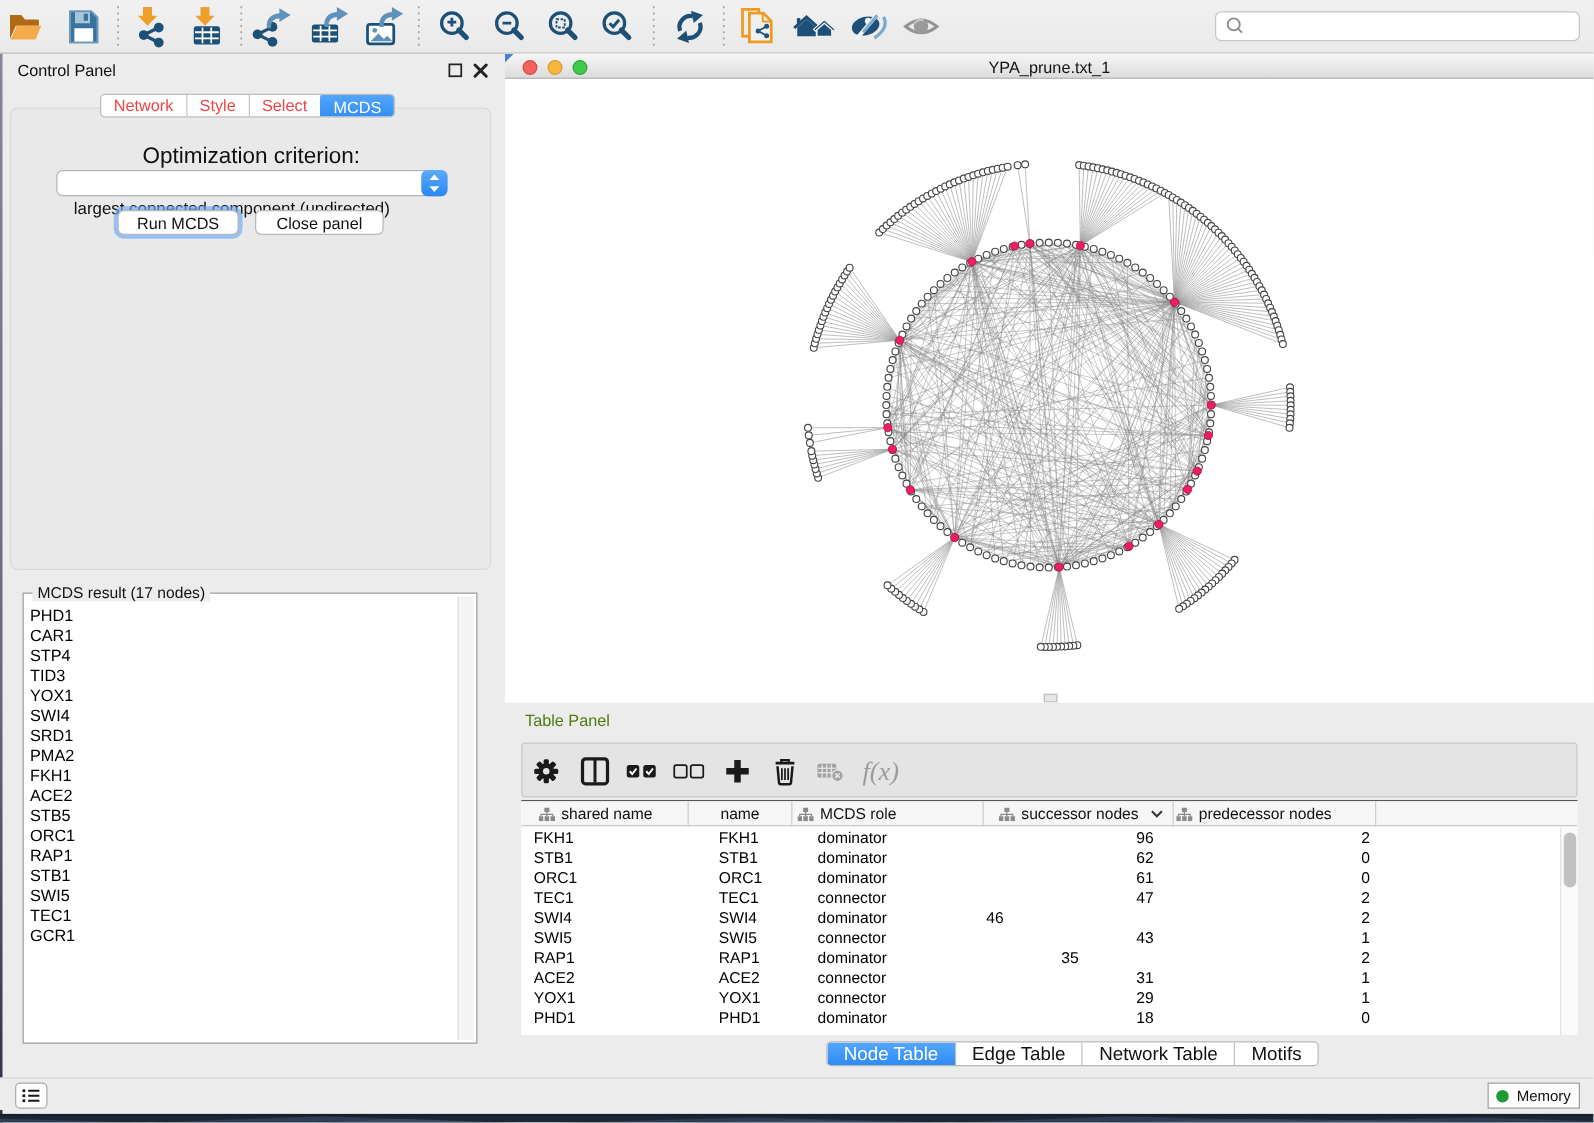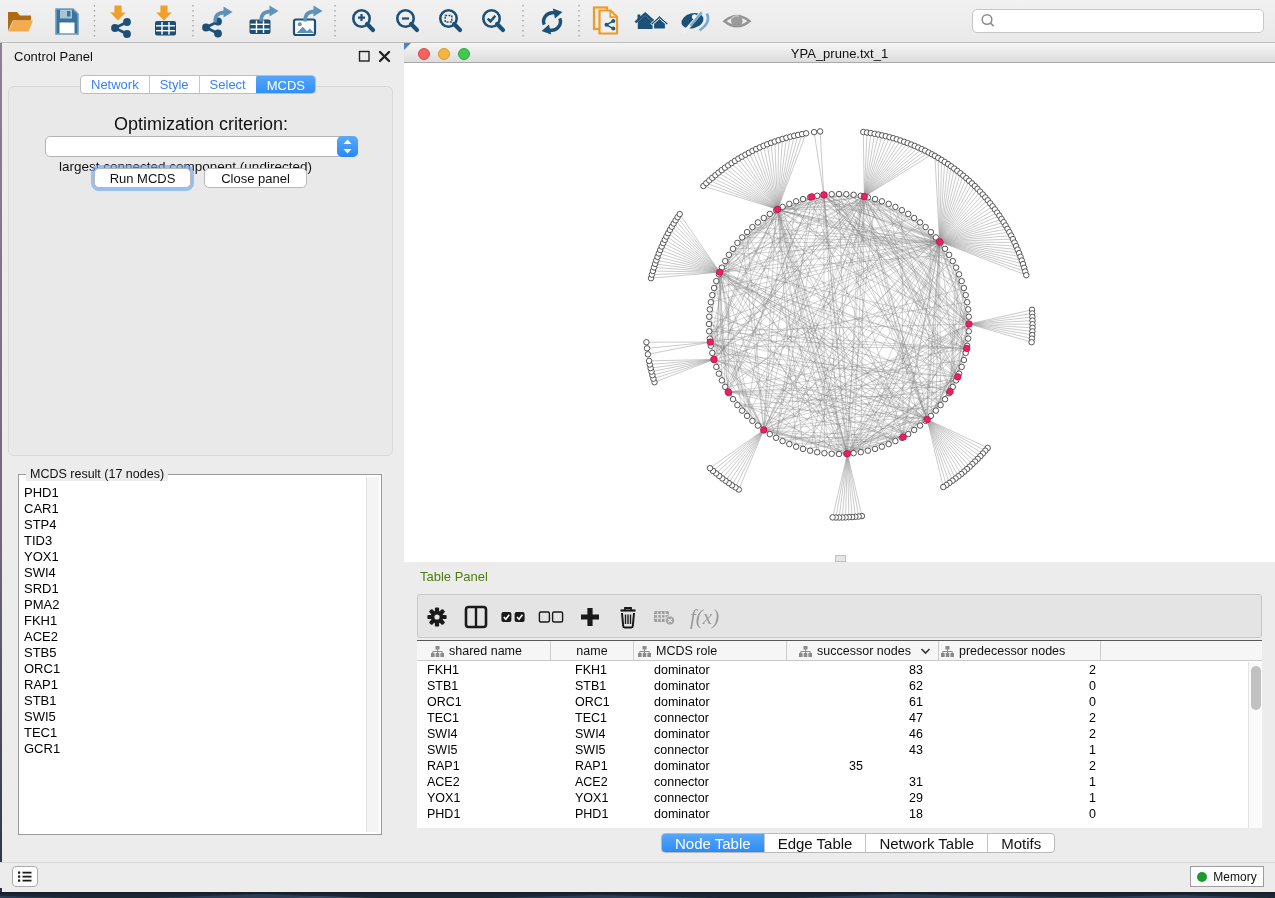--- a/index.html
+++ b/index.html
@@ -8,21 +8,21 @@
 #toolbar{left:0;top:0;width:1275px;height:43px;background:linear-gradient(#f1f1f1,#e9e9e9);
   border-bottom:1px solid #bdbdbd;}
 #wall-left{left:0;top:43px;width:2px;height:855px;background:linear-gradient(#8d8197,#6e6480 60%,#2a3146);}
 #wall-bot{left:0;top:888px;width:1275px;height:10px;overflow:hidden;}
 #search{left:972px;top:9px;width:292px;height:24px;background:#fff;border:1px solid #c6c6c6;
   border-radius:5px;}
 
 #cp-title{left:14px;top:49px;font-size:13px;color:#111;}
 #cp-tabs{left:80px;top:75px;height:19px;display:flex;border:1px solid #bdbdbd;border-radius:4px;
   background:#fff;overflow:hidden;}
-.tabseg{font-size:13px;color:#3b82f6;padding:0 10px;display:flex;align-items:center;border-right:1px solid #c6c6c6;height:100%;}
+.tabseg{font-size:13px;color:#ef4444;padding:0 10px;display:flex;align-items:center;border-right:1px solid #c6c6c6;height:100%;}
 .tabseg:last-child{border-right:none;}
 .tabseg.sel{background:linear-gradient(#55a7fb,#2e8af4);color:#fff;border-radius:4px;margin:-1px;height:21px;padding:0 11px;}
 #cp-inner{left:8px;top:86px;width:385px;height:370px;background:#e9e9e9;border:1px solid #d9d9d9;border-radius:6px;}
 #opt-label{left:0px;top:114px;width:402px;text-align:center;font-size:18px;color:#111;}
 #dropdown{left:45px;top:136px;width:313px;height:21px;background:#fff;border:1px solid #b5b5b5;border-radius:5px;}
 #dd-text{position:absolute;left:13px;top:2px;font-size:13.5px;color:#111;white-space:nowrap;margin-top:20px;}
 #dd-btn{position:absolute;right:-1px;top:-1px;width:21px;height:21px;border-radius:5px;
   background:linear-gradient(#5babfc,#2a87f4);}
 .btn{position:absolute;height:20px;background:#fff;border:1px solid #b8b8b8;border-radius:5px;
   font-size:13px;color:#111;display:flex;align-items:center;justify-content:center;}
@@ -1215,21 +1215,21 @@
               </g>
             </svg>
             <span>predecessor nodes</span>
           </div>
 <div class="hcell" style="left:684px;width:139px;border-right:none"></div>
 </div>
 <div class="row" style="left:0;top:21px;width:845px">
 <div class="cell" style="left:10px">FKH1</div>
 <div class="cell" style="left:158px">FKH1</div>
 <div class="cell" style="left:237px">dominator</div>
-<div class="cell" style="left:372px;width:134px;text-align:right">83</div>
+<div class="cell" style="left:372px;width:134px;text-align:right">96</div>
 <div class="cell" style="left:517px;width:162px;text-align:right">2</div>
 </div>
 <div class="row" style="left:0;top:37px;width:845px">
 <div class="cell" style="left:10px">STB1</div>
 <div class="cell" style="left:158px">STB1</div>
 <div class="cell" style="left:237px">dominator</div>
 <div class="cell" style="left:372px;width:134px;text-align:right">62</div>
 <div class="cell" style="left:517px;width:162px;text-align:right">0</div>
 </div>
 <div class="row" style="left:0;top:53px;width:845px">
@@ -1243,21 +1243,21 @@
 <div class="cell" style="left:10px">TEC1</div>
 <div class="cell" style="left:158px">TEC1</div>
 <div class="cell" style="left:237px">connector</div>
 <div class="cell" style="left:372px;width:134px;text-align:right">47</div>
 <div class="cell" style="left:517px;width:162px;text-align:right">2</div>
 </div>
 <div class="row" style="left:0;top:85px;width:845px">
 <div class="cell" style="left:10px">SWI4</div>
 <div class="cell" style="left:158px">SWI4</div>
 <div class="cell" style="left:237px">dominator</div>
-<div class="cell" style="left:372px;width:134px;text-align:right">46</div>
+<div class="cell" style="left:372px;width:134px;">46</div>
 <div class="cell" style="left:517px;width:162px;text-align:right">2</div>
 </div>
 <div class="row" style="left:0;top:101px;width:845px">
 <div class="cell" style="left:10px">SWI5</div>
 <div class="cell" style="left:158px">SWI5</div>
 <div class="cell" style="left:237px">connector</div>
 <div class="cell" style="left:372px;width:134px;text-align:right">43</div>
 <div class="cell" style="left:517px;width:162px;text-align:right">1</div>
 </div>
 <div class="row" style="left:0;top:117px;width:845px">

